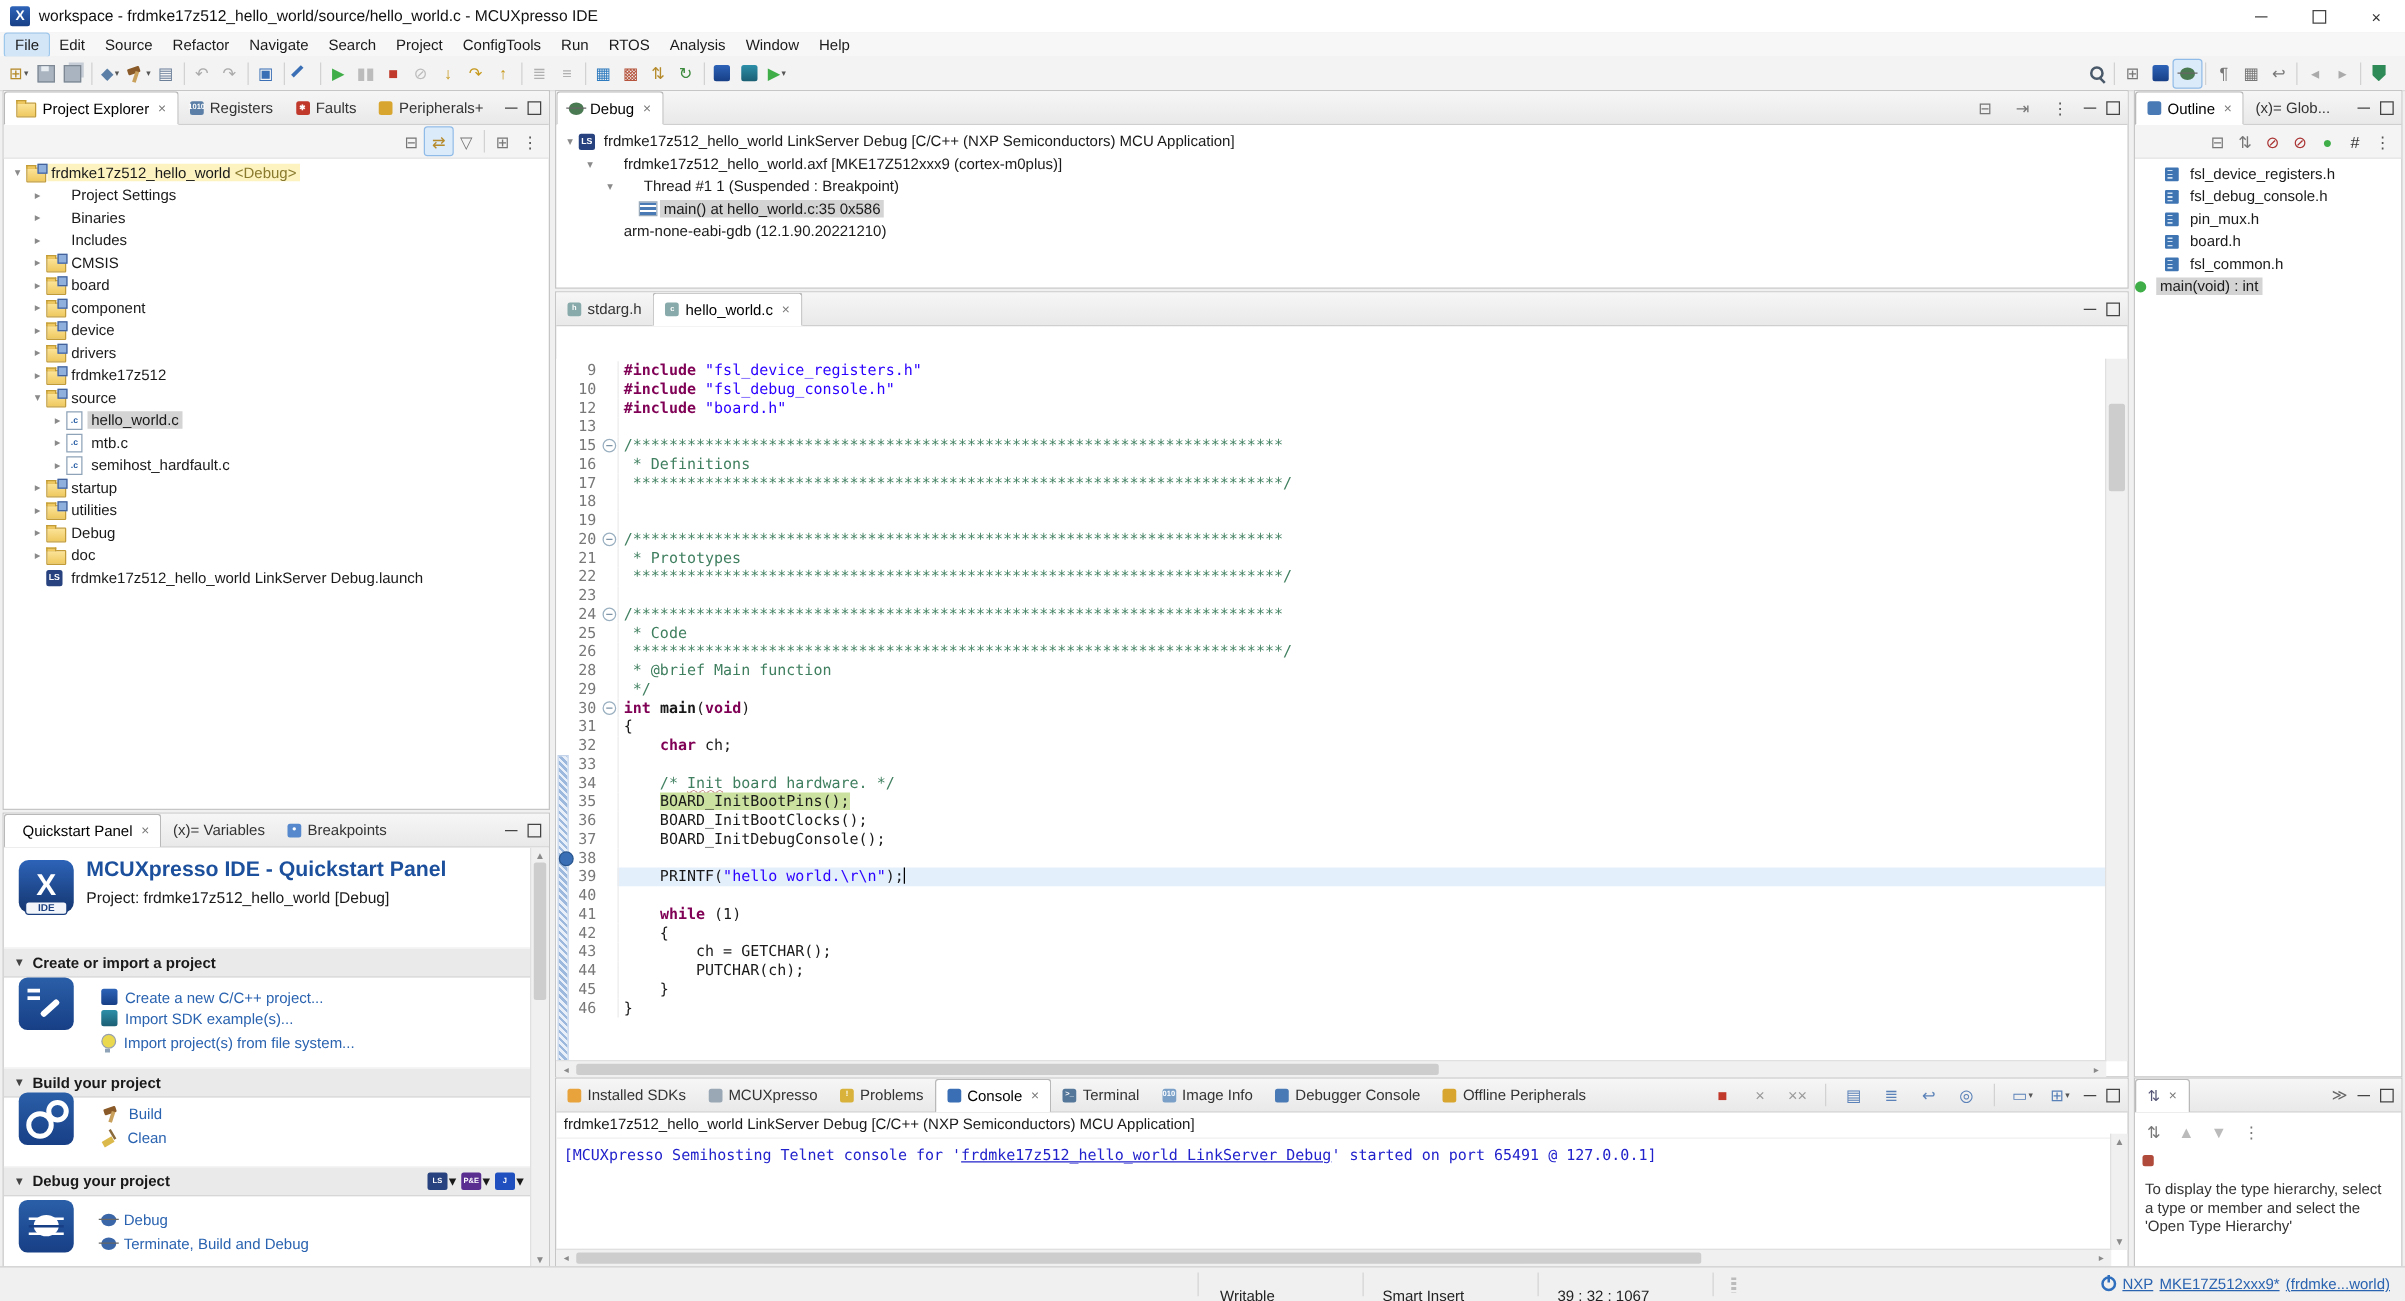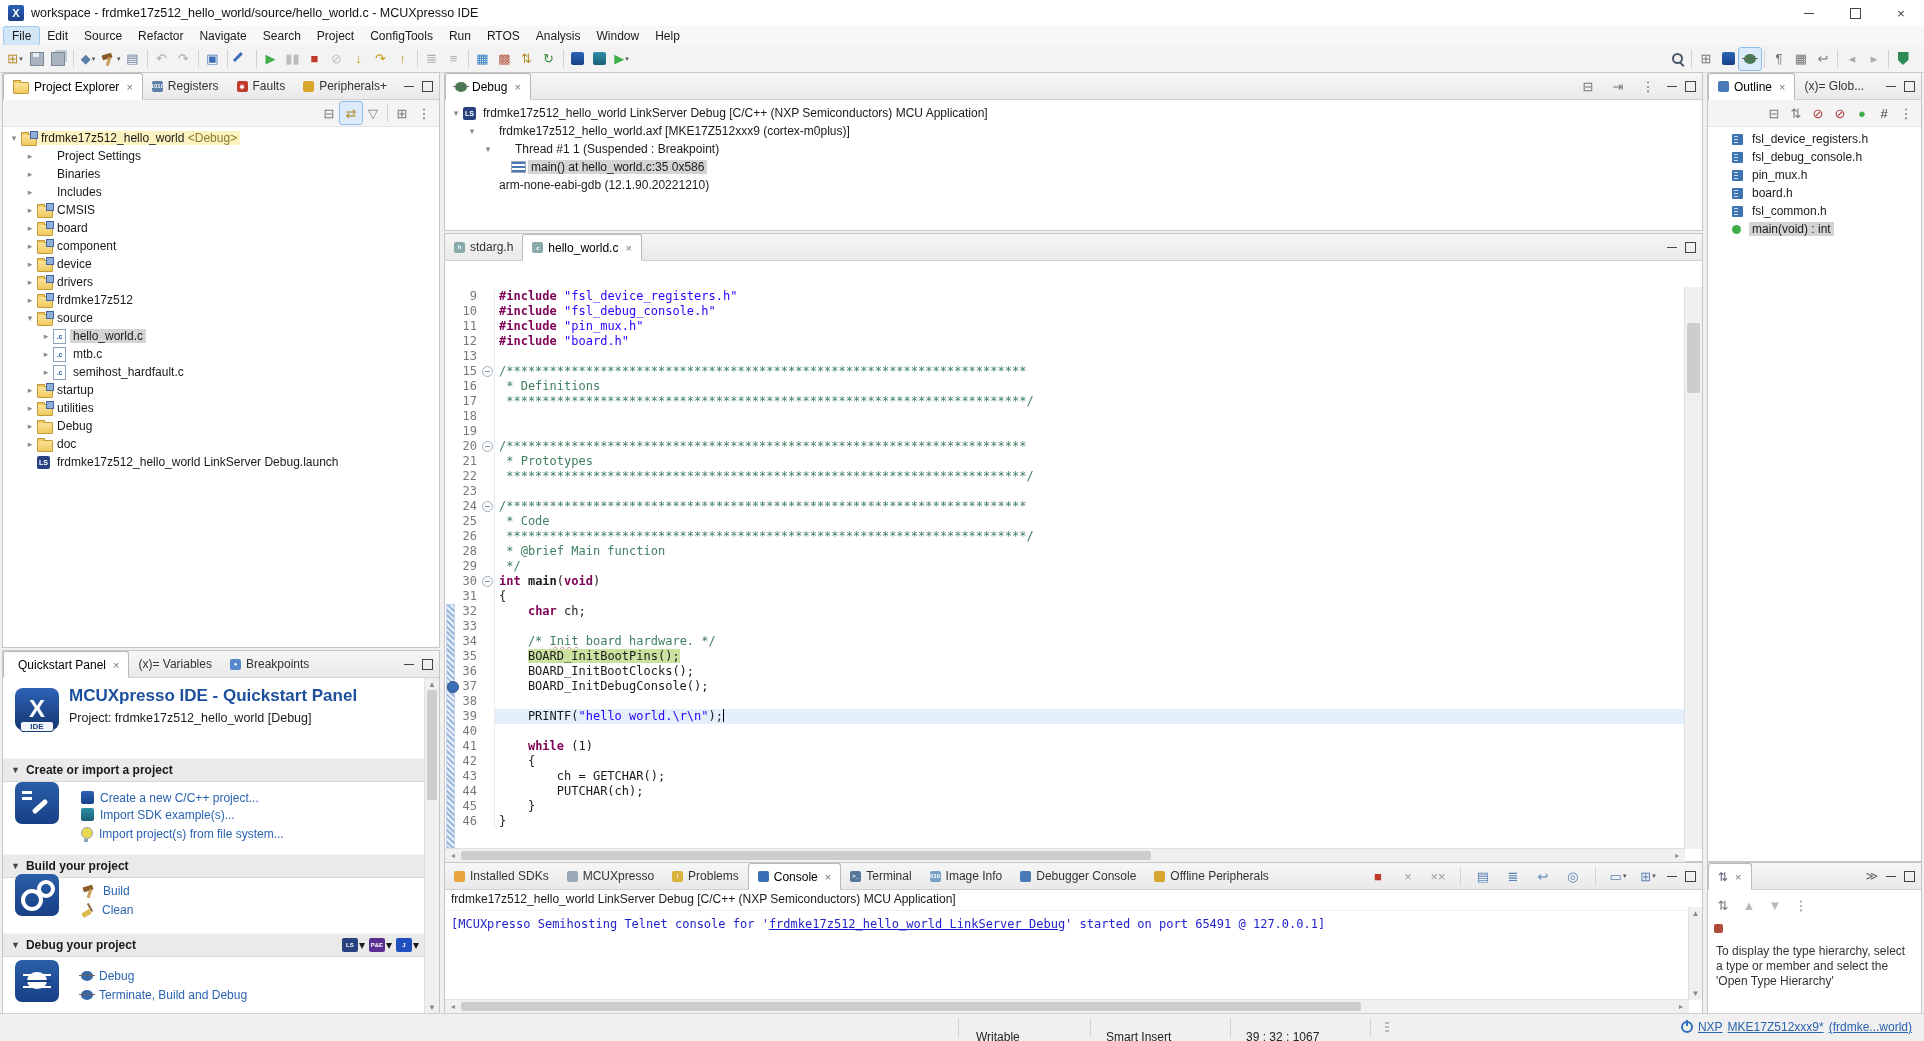--- a/index.html
+++ b/index.html
@@ -641,21 +641,20 @@
           <span class="wmaxbox"></span>
         </div>
       </div>
     <div style="position:relative;height:601px;">
       <div id="codewrap">
         <div id="rangebar" style="top: 317px; height: 255px;"></div>
         <div id="bpdot" style="top: 394px;"></div>
         <div id="codelines">
             <div class="cl"><span class="lnum">9</span><span class="foldc"></span><span class="ctext"><span class="dir">#include</span><span> </span><span class="str">"fsl_device_registers.h"</span></span></div>
             <div class="cl"><span class="lnum">10</span><span class="foldc"></span><span class="ctext"><span class="dir">#include</span><span> </span><span class="str">"fsl_debug_console.h"</span></span></div>
-            <div class="cl"><span class="lnum">11</span><span class="foldc"></span><span class="ctext"><span class="dir">#include</span><span> </span><span class="str">"pin_mux.h"</span></span></div>
             <div class="cl"><span class="lnum">12</span><span class="foldc"></span><span class="ctext"><span class="dir">#include</span><span> </span><span class="str">"board.h"</span></span></div>
             <div class="cl"><span class="lnum">13</span><span class="foldc"></span><span class="ctext"></span></div>
             <div class="cl"><span class="lnum">15</span><span class="foldc"><span class="foldm"></span></span><span class="ctext"><span class="cmt">/************************************************************************</span></span></div>
             <div class="cl"><span class="lnum">16</span><span class="foldc"></span><span class="ctext"><span class="cmt"> * Definitions</span></span></div>
             <div class="cl"><span class="lnum">17</span><span class="foldc"></span><span class="ctext"><span class="cmt"> ************************************************************************/</span></span></div>
             <div class="cl"><span class="lnum">18</span><span class="foldc"></span><span class="ctext"></span></div>
             <div class="cl"><span class="lnum">19</span><span class="foldc"></span><span class="ctext"></span></div>
             <div class="cl"><span class="lnum">20</span><span class="foldc"><span class="foldm"></span></span><span class="ctext"><span class="cmt">/************************************************************************</span></span></div>
             <div class="cl"><span class="lnum">21</span><span class="foldc"></span><span class="ctext"><span class="cmt"> * Prototypes</span></span></div>
             <div class="cl"><span class="lnum">22</span><span class="foldc"></span><span class="ctext"><span class="cmt"> ************************************************************************/</span></span></div>
@@ -845,21 +844,21 @@
             <span class="incic"></span>
           </span>
           <span class="tlab">board.h</span>
         </div>
         <div class="trow" style="padding-left: 24px;">
           <span class="tico">
             <span class="incic"></span>
           </span>
           <span class="tlab">fsl_common.h</span>
         </div>
-        <div class="trow" style="padding-left: 24px;">
+        <div class="trow" style="">
           <span class="tico">
             <span class="dotg"></span>
           </span>
           <span class="tlab sel">main(void) : int</span>
         </div>
       </div>
   </div>
 
   <div class="view" style="left:1707px;top:862px;width:215px;height:152px;">
     <div class="vhead">

